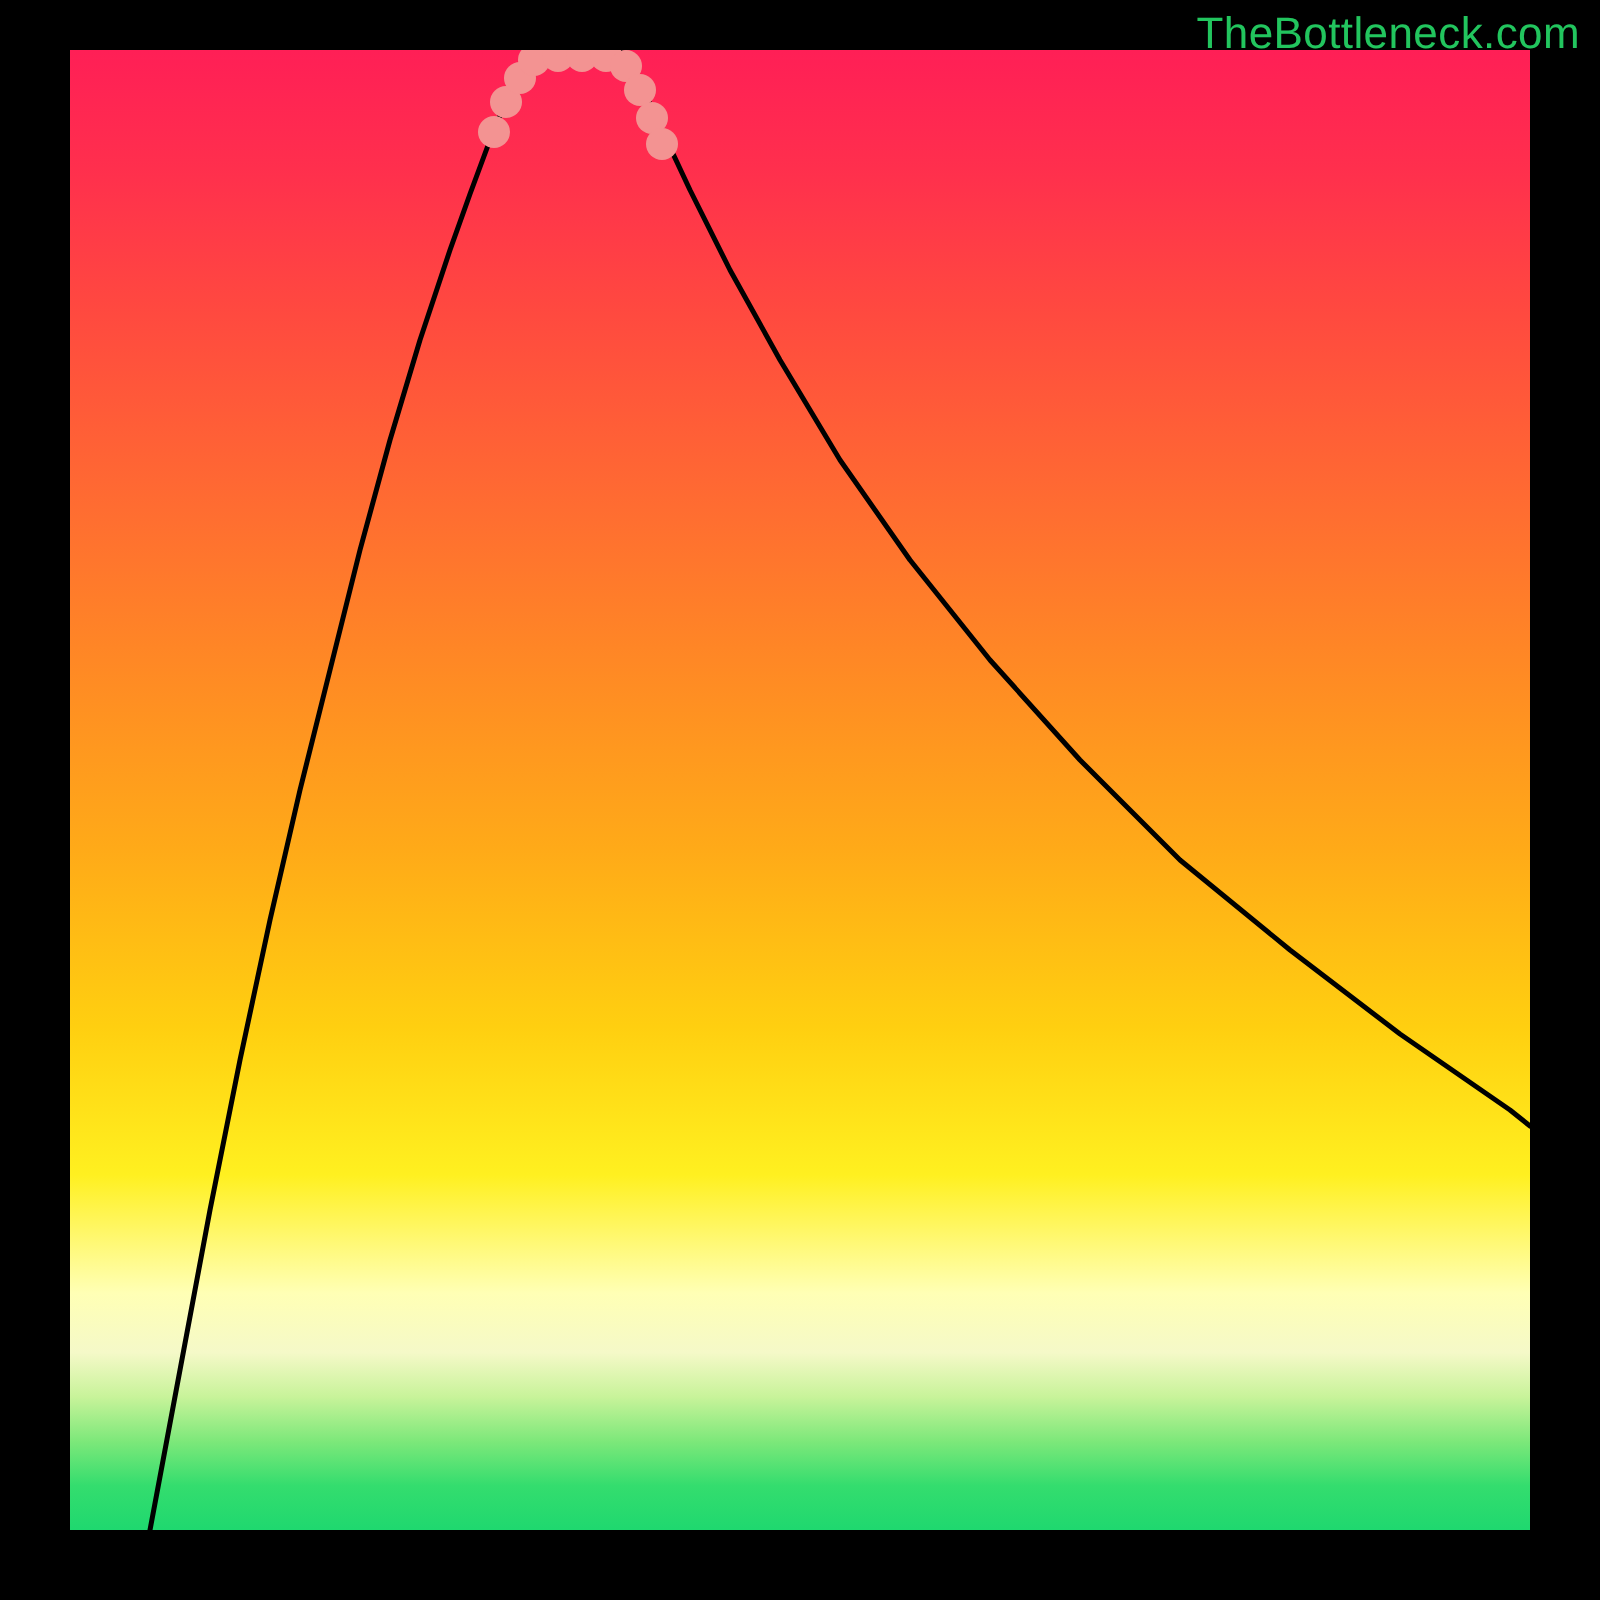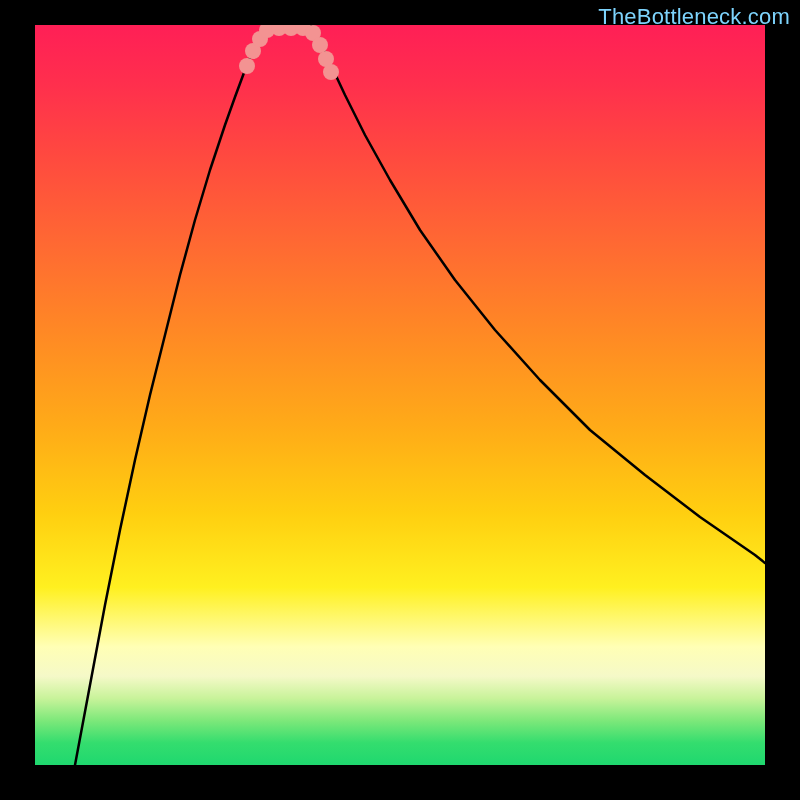--- a/index.html
+++ b/index.html
@@ -39,21 +39,21 @@
       #c8f39a 91%,
       #7de87a 94%,
       #34dd6e 97%,
       #1fd86f 100%
     );
   }
   .watermark {
     position: absolute;
     top: 4px;
     right: 10px;
-    color: #7dd3fc;
+    color: #22c55e;
     font-size: 22px;
     font-weight: 500;
     letter-spacing: 0.2px;
     z-index: 10;
     text-align: right;
   }
   svg.curves {
     position: absolute;
     left: 0;
     top: 0;

